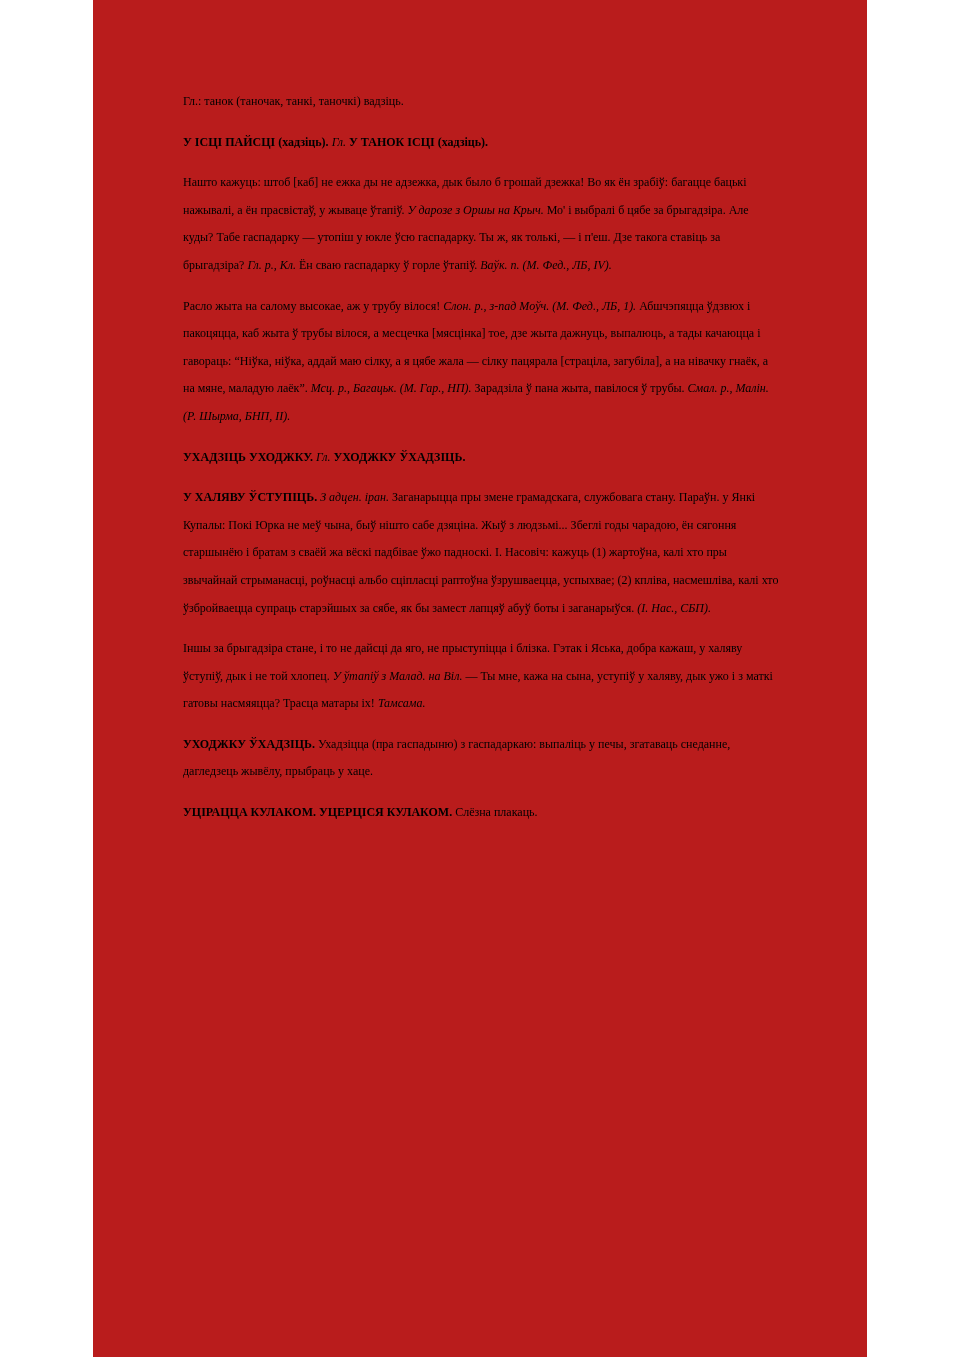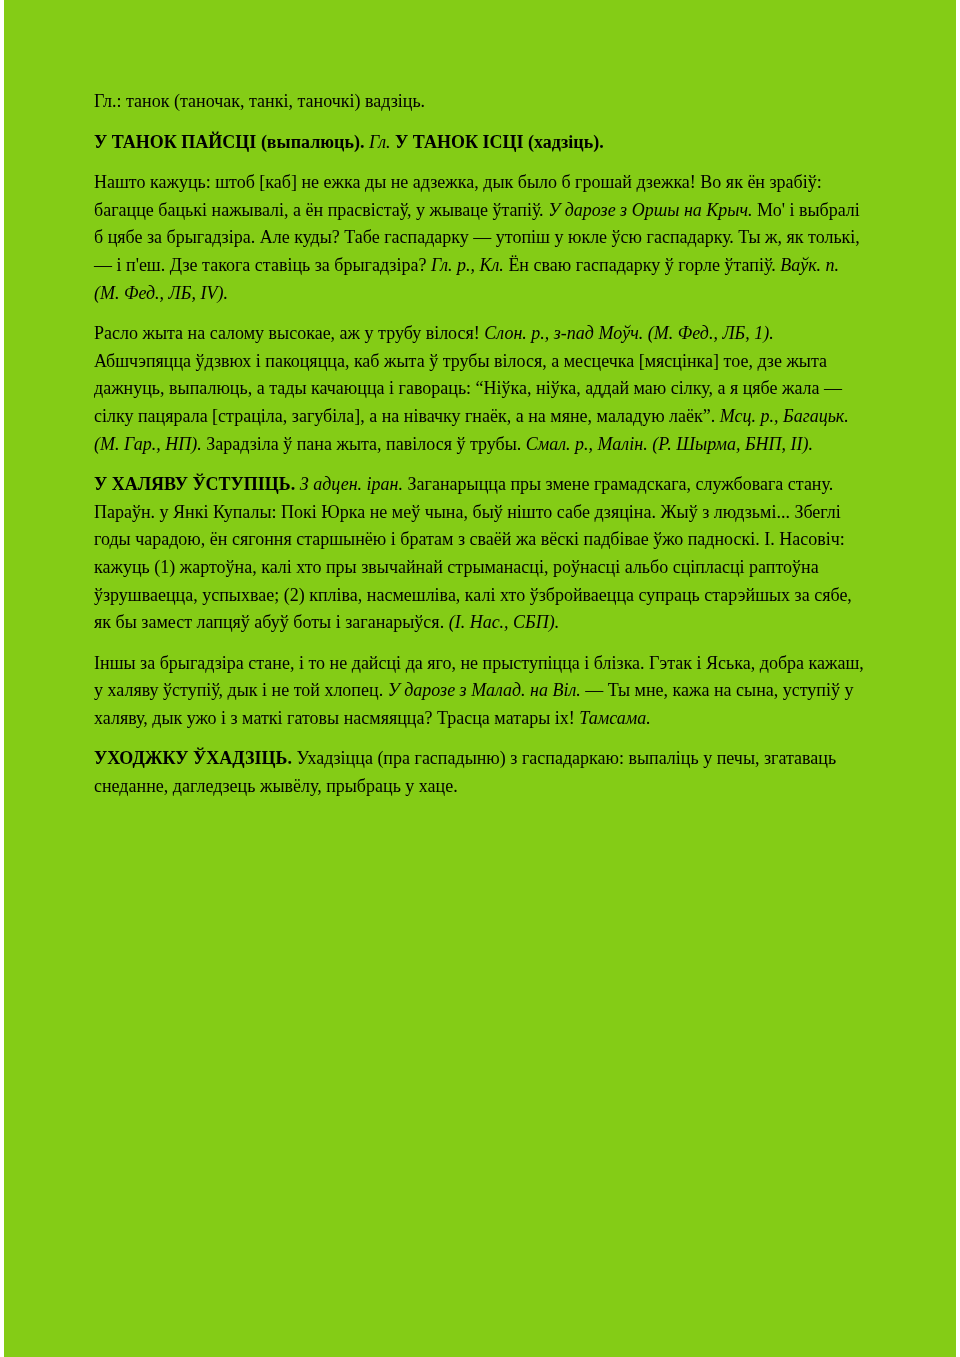--- a/index.html
+++ b/index.html
@@ -2,48 +2,50 @@
 <html lang="be"><head>
 <meta charset="utf-8">
 <style>
   html, body {
     margin: 0;
     padding: 0;
     background: #ffffff;
   }
   .page {
     position: relative;
-    width: 952px;
+    width: 774px;
     height: 1357px;
     margin: 0 auto;
-    background: #84cc16;
+    background: #b91c1c;
     overflow: hidden;
     box-sizing: border-box;
     padding: 88px 88px 0 90px;
     font-family: "Liberation Serif", "DejaVu Serif", serif;
-    font-size: 18px;
+    font-size: 12px;
     line-height: 27.6px;
     color: #000000;
     text-align: left;
   }
   .page p {
     margin: 0 0 13px 0;
     padding: 0;
   }
   .r  { font-weight: normal; font-style: normal; }
   .b  { font-weight: bold;   font-style: normal; }
   .i  { font-weight: normal; font-style: italic; text-align: right; }
   .bi { font-weight: bold;   font-style: italic; }
 </style>
 </head>
 <body>
 
 <div class="page">
   <div>
       <p><span class="r">Гл.: танок (таночак, танкі, таночкі) вадзіць.</span></p>
-      <p><span class="b">У ТАНОК ПАЙСЦІ (выпалюць). </span><span class="i">Гл. </span><span class="b">У ТАНОК ІСЦІ (хадзіць).</span></p>
+      <p><span class="b">У ІСЦІ ПАЙСЦІ (хадзіць). </span><span class="i">Гл. </span><span class="b">У ТАНОК ІСЦІ (хадзіць).</span></p>
       <p><span class="r">Нашто кажуць: штоб [каб] не ежка ды не адзежка, дык было б грошай дзежка! Во як ён зрабіў: багацце бацькі нажывалі, а ён прасвістаў, у жываце ўтапіў. </span><span class="i">У дарозе з Оршы на Крыч. </span><span class="r">Мо' і выбралі б цябе за брыгадзіра. Але куды? Табе гаспадарку — утопіш у юкле ўсю гаспадарку. Ты ж, як толькі, — і п'еш. Дзе такога ставіць за брыгадзіра? </span><span class="i">Гл. р., Кл. </span><span class="r">Ён сваю гаспадарку ў горле ўтапіў. </span><span class="i">Ваўк. п. (М. Фед., ЛБ, IV).</span></p>
       <p><span class="r">Расло жыта на салому высокае, аж у трубу вілося! </span><span class="i">Слон. р., з-пад Моўч. (М. Фед., ЛБ, 1). </span><span class="r">Абшчэпяцца ўдзвюх і пакоцяцца, каб жыта ў трубы вілося, а месцечка [мясцінка] тое, дзе жыта дажнуць, выпалюць, а тады качаюцца і гавораць: “Ніўка, ніўка, аддай маю сілку, а я цябе жала — сілку пацярала [страціла, загубіла], а на нівачку гнаёк, а на мяне, маладую лаёк”. </span><span class="i">Мсц. р., Багацьк. (М. Гар., НП). </span><span class="r">Зарадзіла ў пана жыта, павілося ў трубы. </span><span class="i">Смал. р., Малін. (Р. Шырма, БНП, II).</span></p>
+      <p><span class="b">УХАДЗІЦЬ УХОДЖКУ. </span><span class="i">Гл. </span><span class="b">УХОДЖКУ ЎХАДЗІЦЬ.</span></p>
       <p><span class="b">У ХАЛЯВУ ЎСТУПІЦЬ. </span><span class="i">З адцен. іран. </span><span class="r">Заганарыцца пры змене грамадскага, службовага стану. Параўн. у Янкі Купалы: Покі Юрка не меў чына, быў нішто сабе дзяціна. Жыў з людзьмі... Збеглі годы чарадою, ён сягоння старшынёю і братам з сваёй жа вёскі падбівае ўжо падноскі. І. Насовіч: кажуць (1) жартоўна, калі хто пры звычайнай стрыманасці, роўнасці альбо сціпласці раптоўна ўзрушваецца, успыхвае; (2) кпліва, насмешліва, калі хто ўзбройваецца супраць старэйшых за сябе, як бы замест лапцяў абуў боты і заганарыўся. </span><span class="i">(І. Нас., СБП).</span></p>
-      <p><span class="r">Іншы за брыгадзіра стане, і то не дайсці да яго, не прыступіцца і блізка. Гэтак і Яська, добра кажаш, у халяву ўступіў, дык і не той хлопец. </span><span class="i">У дарозе з Малад. на Віл. </span><span class="r">— Ты мне, кажа на сына, уступіў у халяву, дык ужо і з маткі гатовы насмяяцца? Трасца матары іх! </span><span class="i">Тамсама.</span></p>
+      <p><span class="r">Іншы за брыгадзіра стане, і то не дайсці да яго, не прыступіцца і блізка. Гэтак і Яська, добра кажаш, у халяву ўступіў, дык і не той хлопец. </span><span class="i">У ўтапіў з Малад. на Віл. </span><span class="r">— Ты мне, кажа на сына, уступіў у халяву, дык ужо і з маткі гатовы насмяяцца? Трасца матары іх! </span><span class="i">Тамсама.</span></p>
       <p><span class="b">УХОДЖКУ ЎХАДЗІЦЬ. </span><span class="r">Ухадзіцца (пра гаспадыню) з гаспадаркаю: выпаліць у печы, згатаваць снеданне, дагледзець жывёлу, прыбраць у хаце.</span></p>
+      <p><span class="b">УЦІРАЦЦА КУЛАКОМ. УЦЕРЦІСЯ КУЛАКОМ. </span><span class="r">Слёзна плакаць.</span></p>
     </div>
 </div>
 
 </body></html>

